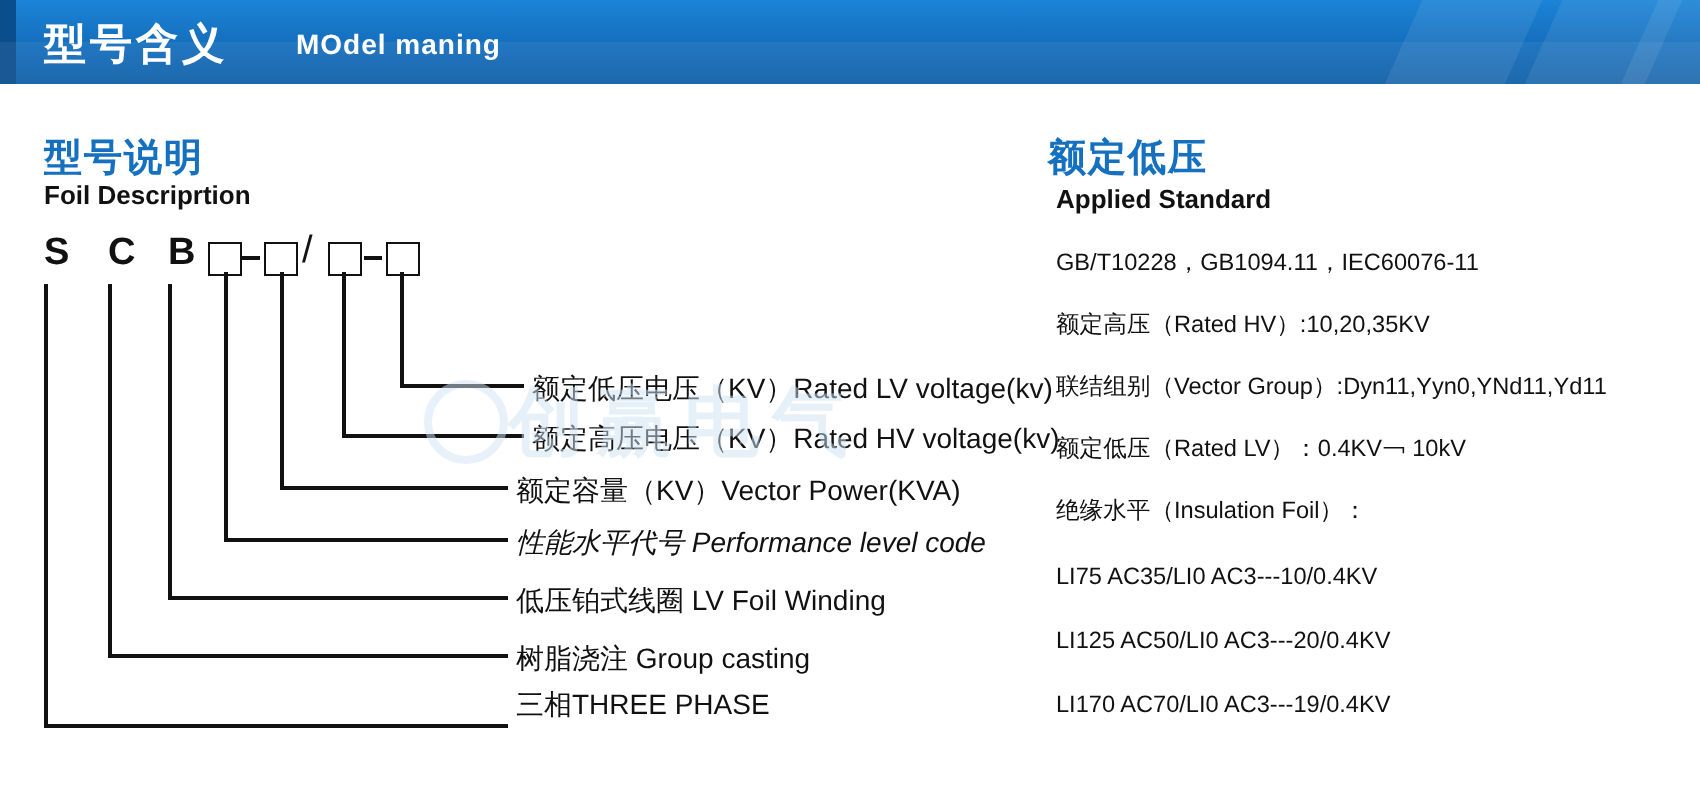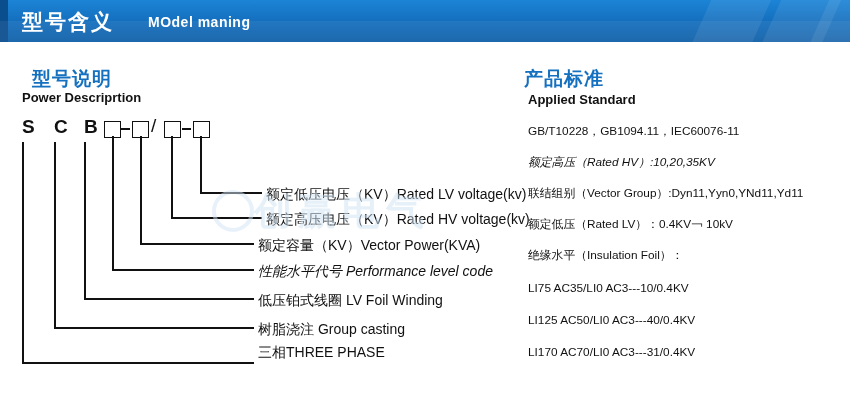--- a/index.html
+++ b/index.html
@@ -75,21 +75,21 @@
     font-weight: bold;
     color: #1570bf;
     letter-spacing: 1px;
   }
   .sec-en {
     position: absolute;
     font-size: 13px;
     font-weight: bold;
     color: #111111;
   }
-  #left-heading-cn { left: 32px; top: 66px; }
+  #left-heading-cn { left: 22px; top: 66px; }
   #left-heading-en { left: 22px; top: 90px; }
   #right-heading-cn { left: 524px; top: 66px; }
   #right-heading-en { left: 528px; top: 92px; }
 
   
   #code-row {
     position: absolute;
     left: 14px;
     top: 116px;
     height: 26px;
@@ -198,23 +198,23 @@
   <div class="accent-left"></div>
   <div class="sheen"></div>
   <div class="diag" style="left:700px;"></div>
   <div class="diag" style="left:770px;"></div>
   <div class="diag" style="left:818px;"></div>
   <div id="header-title-cn">型号含义</div>
   <div id="header-title-en">MOdel maning</div>
 </div>
 
 <div class="sec-cn" id="left-heading-cn">型号说明</div>
-<div class="sec-en" id="left-heading-en">Power Descriprtion</div>
-
-<div class="sec-cn" id="right-heading-cn">产品标准</div>
+<div class="sec-en" id="left-heading-en">Foil Descriprtion</div>
+
+<div class="sec-cn" id="right-heading-cn">额定低压</div>
 <div class="sec-en" id="right-heading-en">Applied Standard</div>
 
 <div id="code-row">
   <span class="code-letter" style="left:8px;">S</span>
   <span class="code-letter" style="left:40px;">C</span>
   <span class="code-letter" style="left:70px;">B</span>
 
   <span class="code-box" style="left:90px;"></span>
   <span class="code-dash" style="left:107px;"></span>
   <span class="code-box" style="left:118px;"></span>
@@ -251,19 +251,19 @@
 <div class="vline" style="left:22px; top:142px; height:221px;"></div>
 <div class="hline" style="left:22px; top:362px; width:232px;"></div>
 <div class="leader-label" style="left:258px; top:344px;">三相THREE PHASE</div>
 
 <div id="watermark">
   <div class="wm-mark"></div>
   <div class="wm-cn">创赢电气</div>
 </div>
 
 <div class="std-line" style="top:124px;">GB/T10228，GB1094.11，IEC60076-11</div>
-<div class="std-line" style="top:155px;font-style:italic;">额定高压（Rated HV）:10,20,35KV</div>
+<div class="std-line" style="top:155px;">额定高压（Rated HV）:10,20,35KV</div>
 <div class="std-line" style="top:186px;">联结组别（Vector Group）:Dyn11,Yyn0,YNd11,Yd11</div>
 <div class="std-line" style="top:217px;">额定低压（Rated LV）：0.4KV￢ 10kV</div>
 <div class="std-line" style="top:248px;">绝缘水平（Insulation Foil）：</div>
 <div class="std-line" style="top:281px;">LI75 AC35/LI0 AC3---10/0.4KV</div>
-<div class="std-line" style="top:313px;">LI125 AC50/LI0 AC3---40/0.4KV</div>
-<div class="std-line" style="top:345px;">LI170 AC70/LI0 AC3---31/0.4KV</div>
+<div class="std-line" style="top:313px;">LI125 AC50/LI0 AC3---20/0.4KV</div>
+<div class="std-line" style="top:345px;">LI170 AC70/LI0 AC3---19/0.4KV</div>
 
 </body></html>

